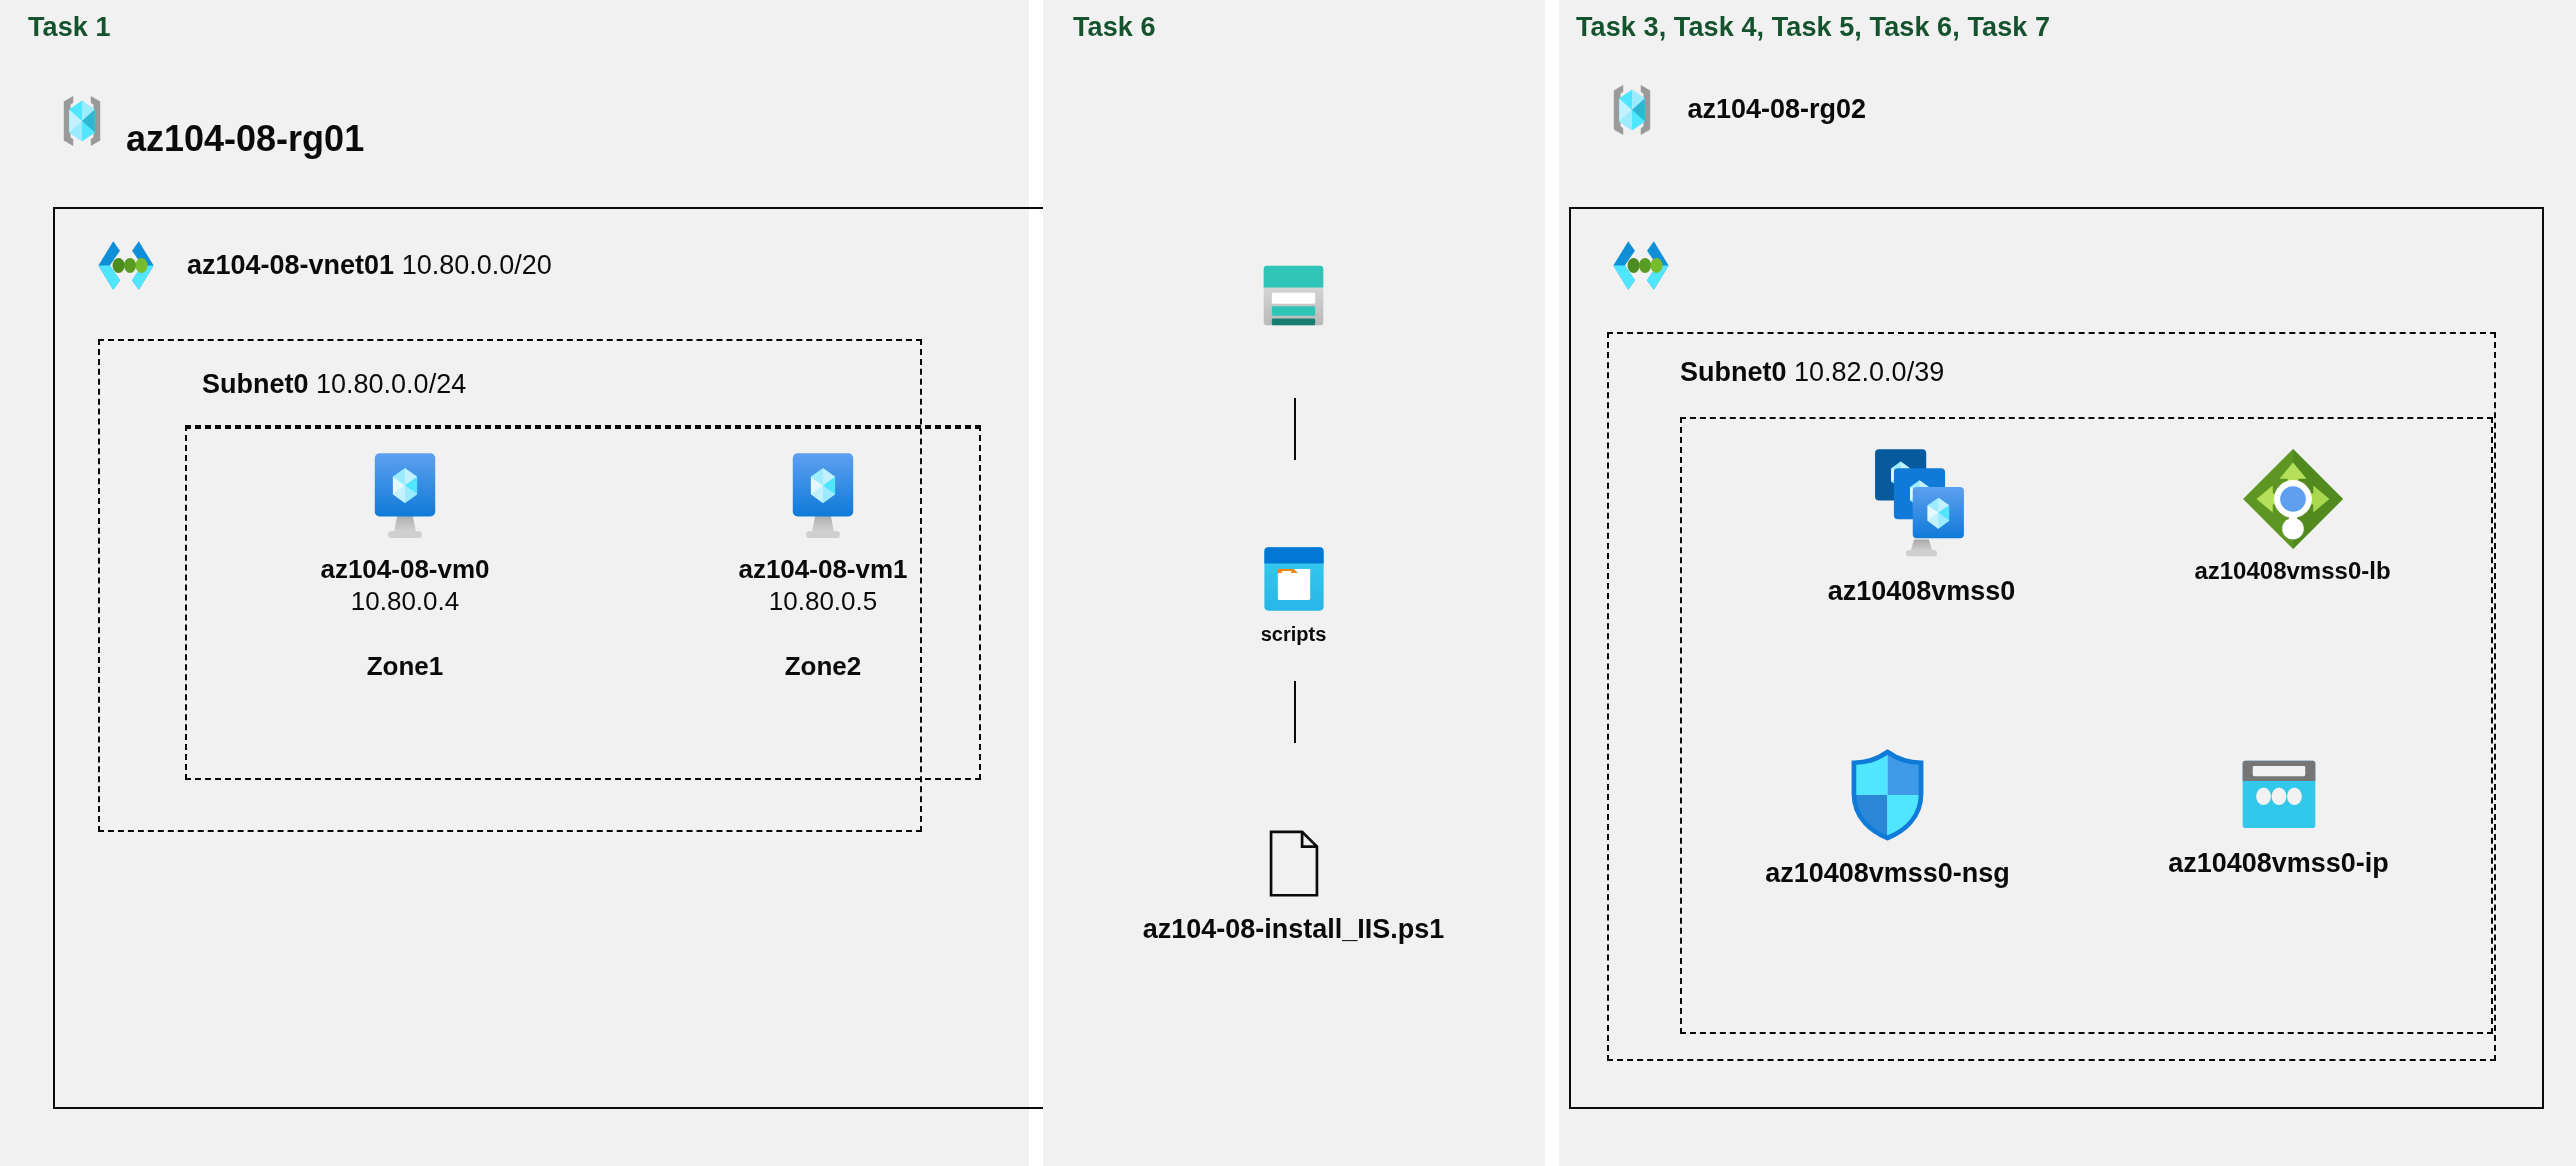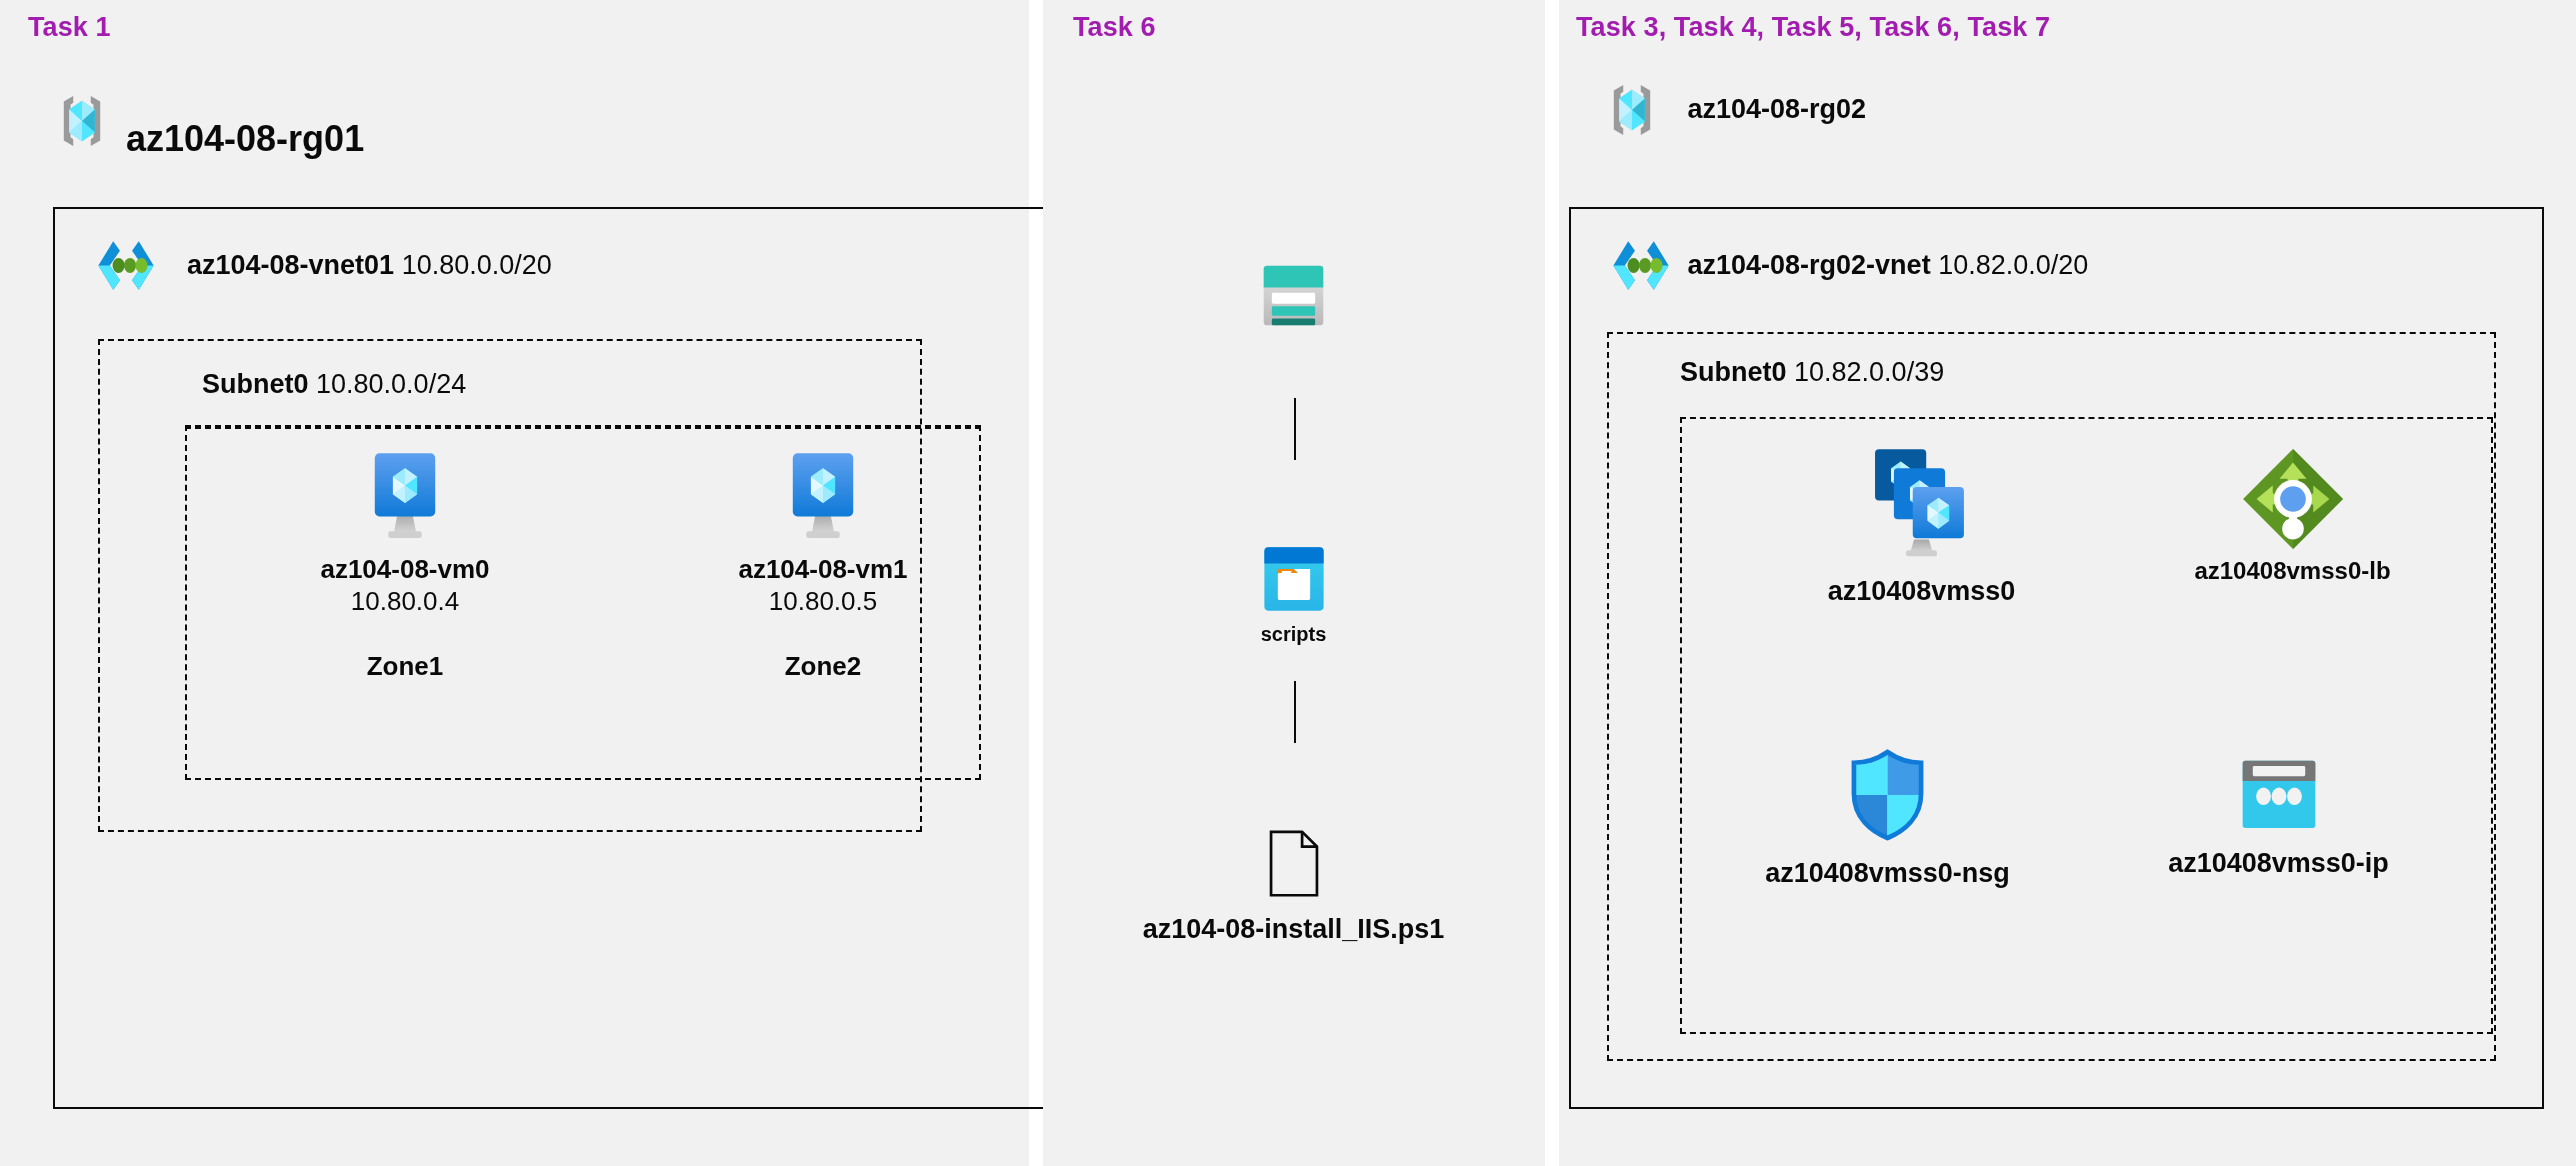--- a/index.html
+++ b/index.html
@@ -2,21 +2,21 @@
 <html style="font-size:10.8px"><head>
 <meta charset="utf-8">
 <style>
   html,body{margin:0;padding:0;background:#ffffff;}
   body{
     font-family:"Liberation Sans", sans-serif;
     width:2576px;height:1166px;position:relative;overflow:hidden;
   }
   .panel{position:absolute;background:#f1f1f1;}
   .task-label{
-    position:absolute;color:#a21caf;font-weight:bold;font-size:27px;
+    position:absolute;color:#14532d;font-weight:bold;font-size:27px;
     letter-spacing:0.1px;white-space:nowrap;
   }
   .solid-box{position:absolute;border:2.7px solid #0a0a0a;background:transparent;}
   .dashed-box{position:absolute;border:2.7px dashed #0a0a0a;background:transparent;}
   .lbl{position:absolute;white-space:nowrap;font-size:27px;color:#0a0a0a;}
   .lbl b{font-weight:bold;}
   .lbl .cidr{font-weight:normal;}
   .node{position:absolute;text-align:center;}
   .node .cap{font-size:26px;font-weight:bold;color:#0a0a0a;white-space:nowrap;line-height:1.25;}
   .node .sub{font-size:26px;font-weight:normal;color:#0a0a0a;white-space:nowrap;line-height:1.3;}
@@ -228,23 +228,20 @@
       <svg width="66" height="57" viewBox="0 0 98 84">
         <path d="M30 6 L8 42 L30 78 L40 64 L25 42 L40 20 Z" fill="#0f8fd8"></path>
         <path d="M8 42 L30 78 L40 64 L25 42 Z" fill="#50e6ff"></path>
         <path d="M68 6 L90 42 L68 78 L58 64 L73 42 L58 20 Z" fill="#0f8fd8"></path>
         <path d="M90 42 L68 78 L58 64 L73 42 Z" fill="#50e6ff"></path>
         <ellipse cx="38" cy="42" rx="9" ry="11" fill="#4d8c1f"></ellipse>
         <ellipse cx="55" cy="42" rx="9" ry="11" fill="#5a9c23"></ellipse>
         <ellipse cx="72" cy="42" rx="9" ry="11" fill="#76bc2d"></ellipse>
       </svg>
     </span>
-    <span class="lbl" style="position:relative;left:0;top:0;">
-      <b>az104-08-rg02-vnet</b><span>&nbsp;</span><span class="cidr">10.82.0.0/20</span>
-    </span>
   </div>
 </div>
 
 <div class="dashed-box" style="left:1607px;top:332px;width:885px;height:725px;"></div>
 
 <div class="lbl" style="left:1680px;top:357px;">
   <b>Subnet0</b><span>&nbsp;</span><span class="cidr">10.82.0.0/39</span>
 </div>
 
 <div class="dashed-box" style="left:1680px;top:417px;width:809px;height:613px;"></div>

